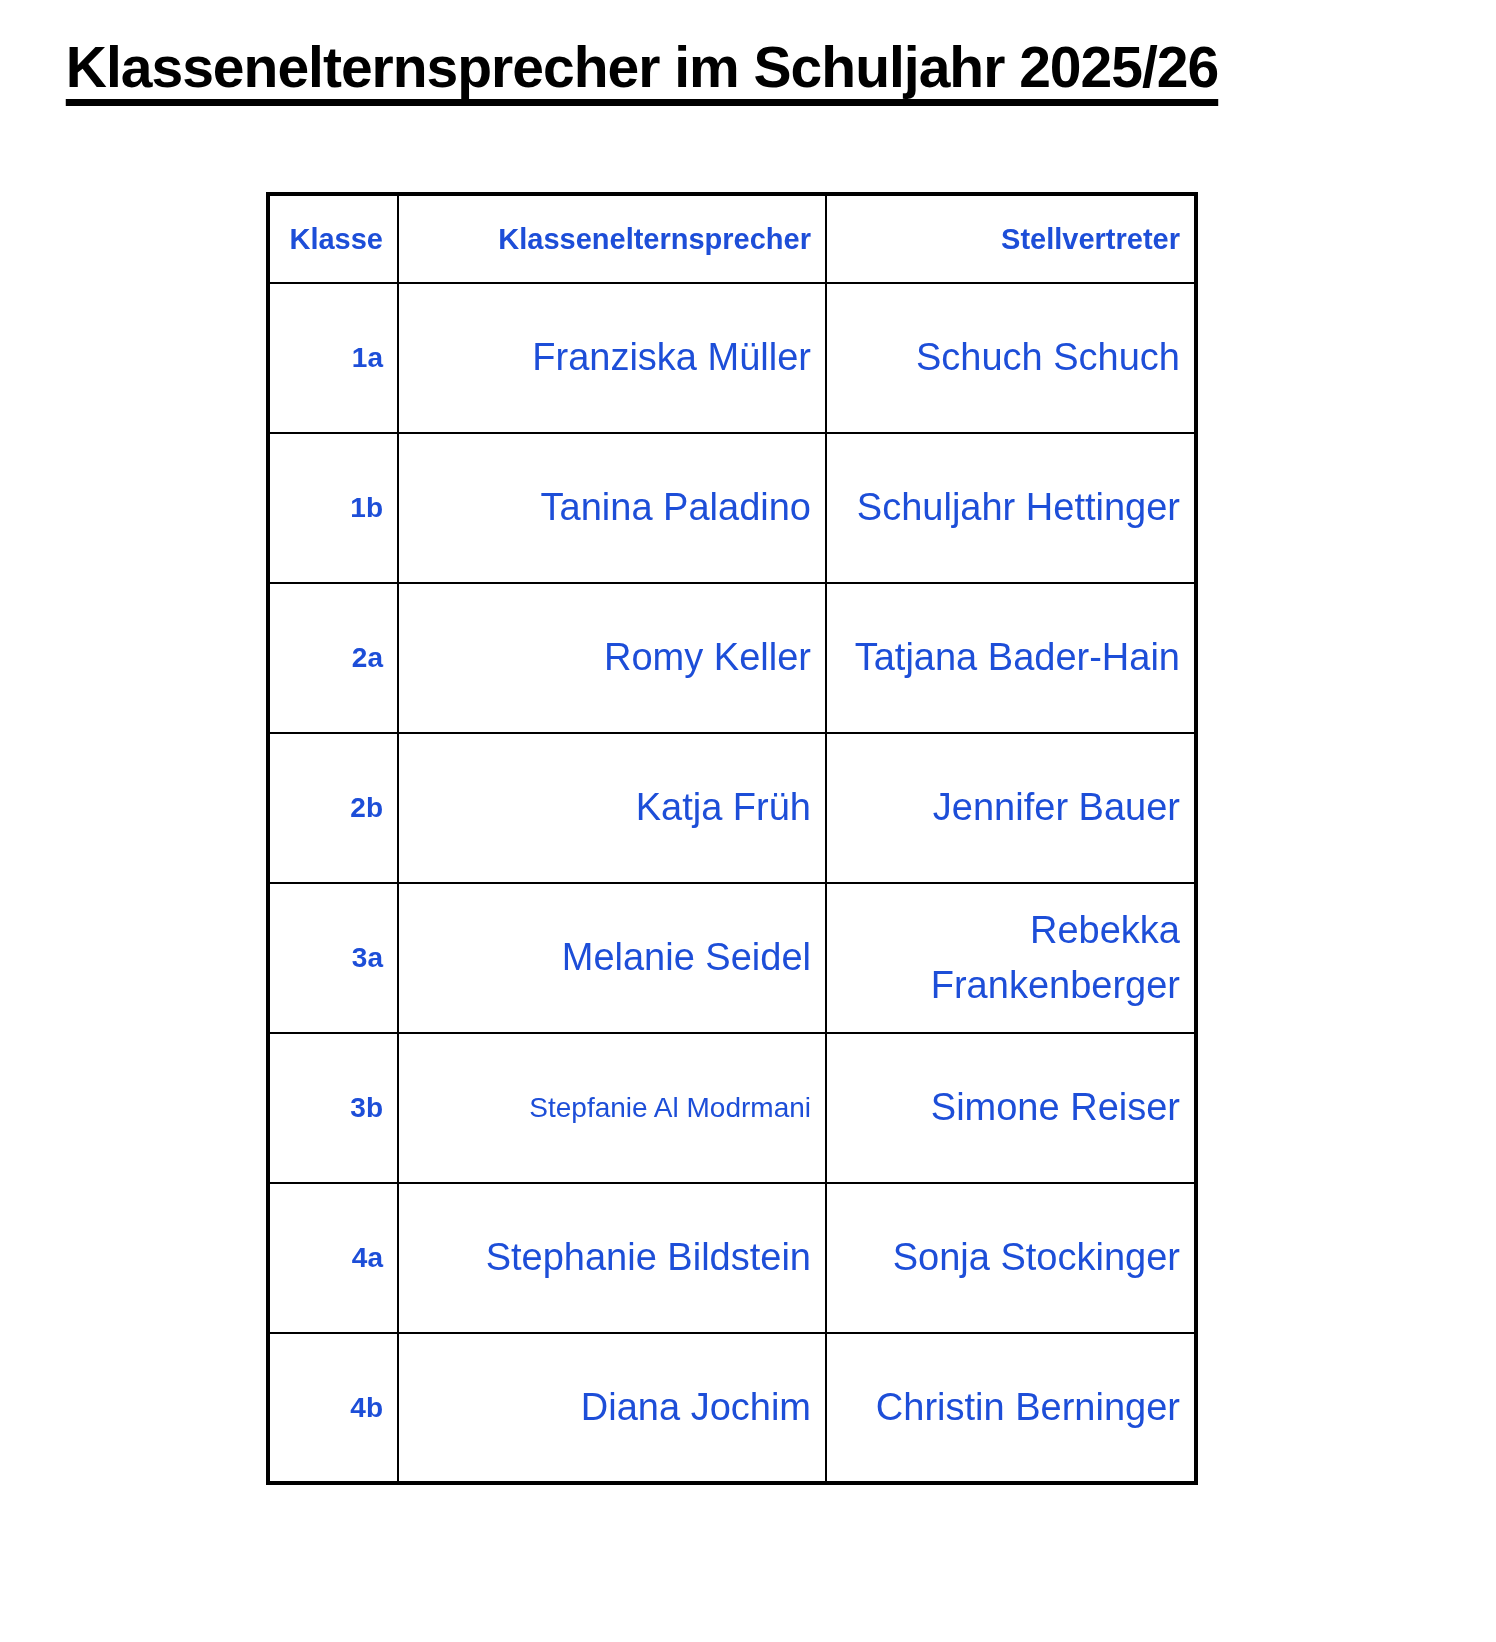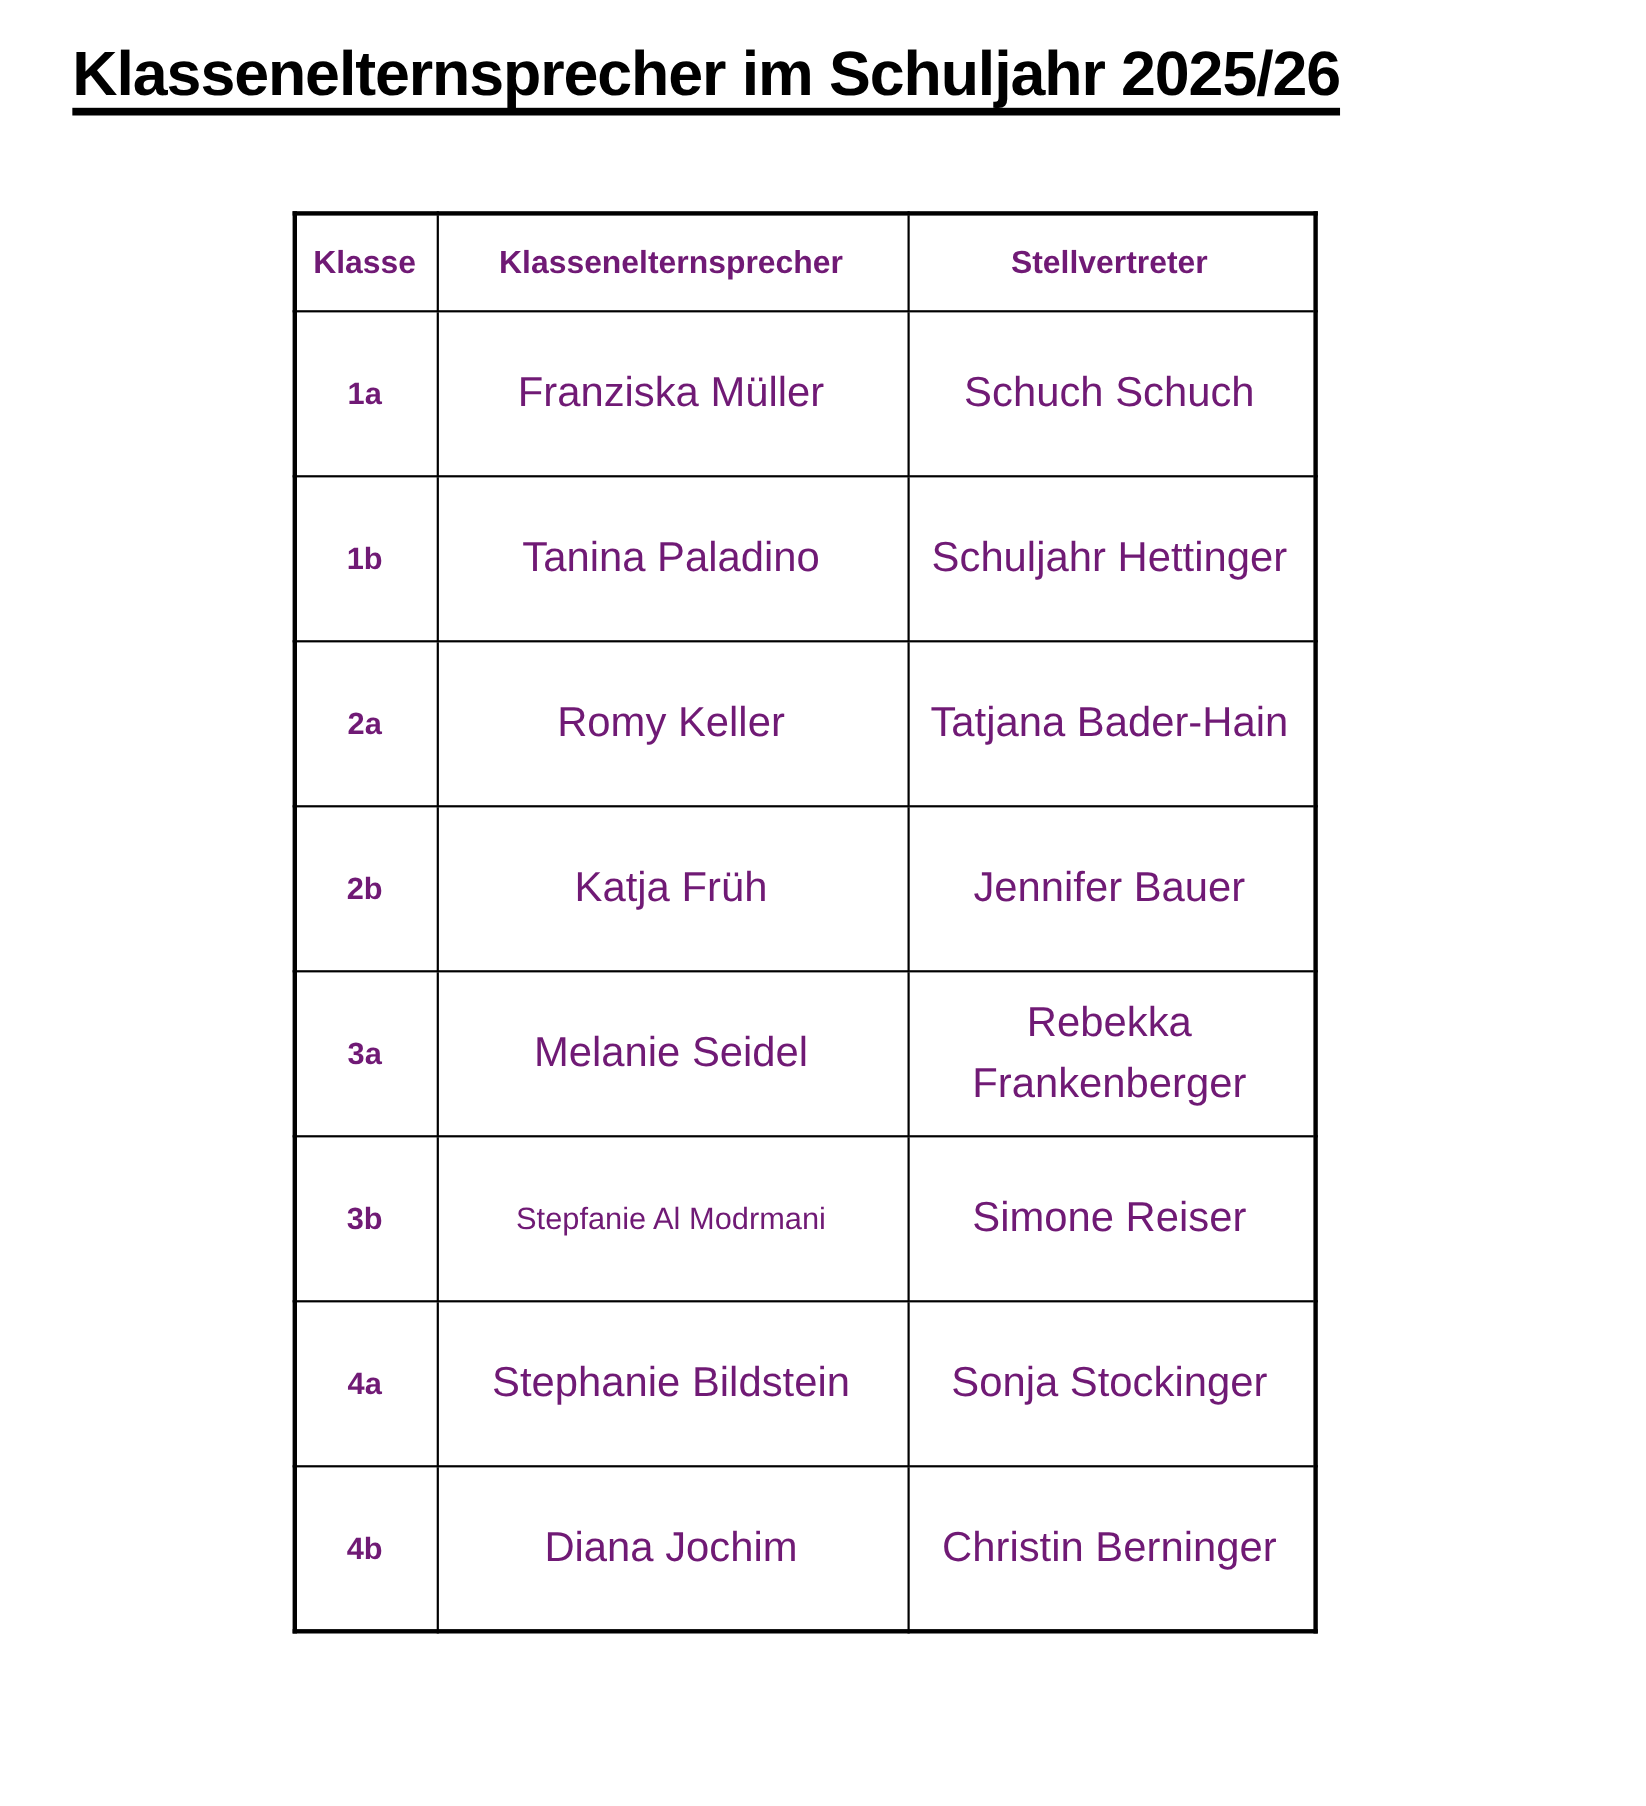--- a/index.html
+++ b/index.html
@@ -36,23 +36,23 @@
     margin-top: 92px;
     border: 4px solid #000000;
     background: #ffffff;
   }
   .rep-table col.c-klasse  { width: 130px; }
   .rep-table col.c-sprecher { width: 428px; }
   .rep-table col.c-stellv  { width: 370px; }
   .rep-table th, .rep-table td {
     border: 2px solid #000000;
     vertical-align: middle;
-    text-align: center;
+    text-align: right;
     padding: 0 14px 0 10px;
-    color: #701a75;
+    color: #1d4ed8;
     background: #ffffff;
   }
   .rep-table thead tr { height: 89px; }
   .rep-table tbody tr { height: 150px; }
   .rep-table th {
     font-size: 29px;
     font-weight: bold;
     letter-spacing: 0;
   }
   .rep-table td.klasse {

